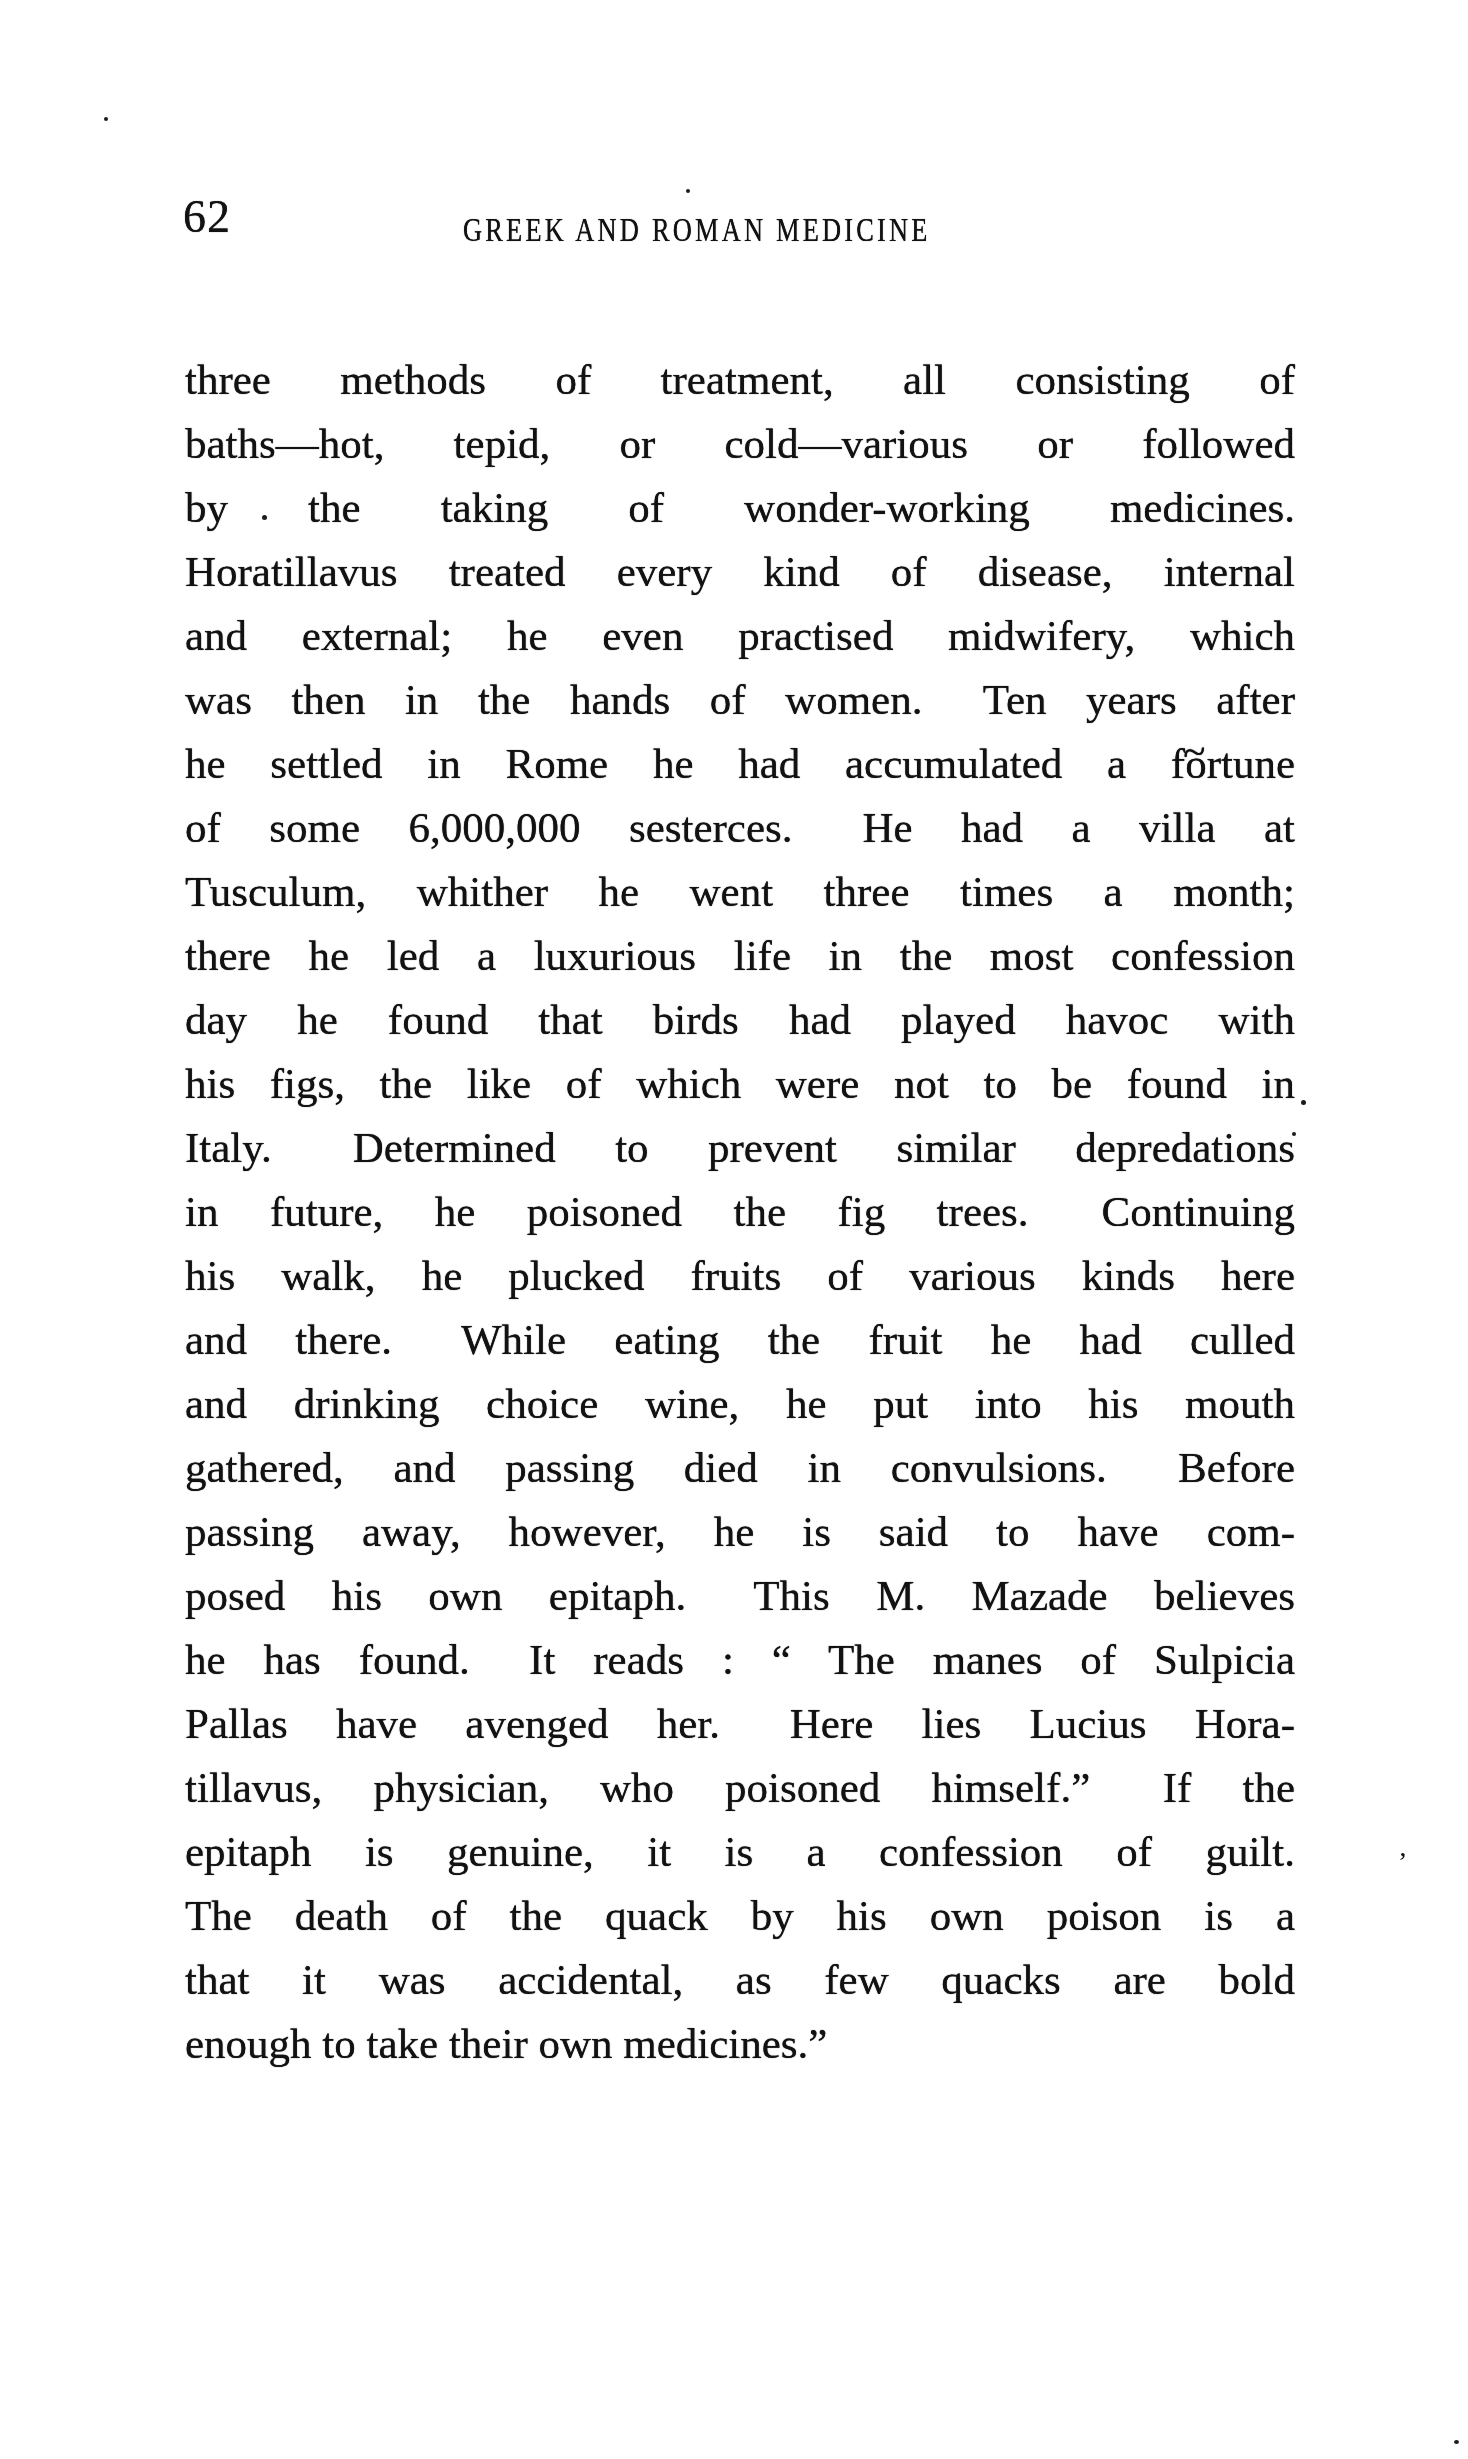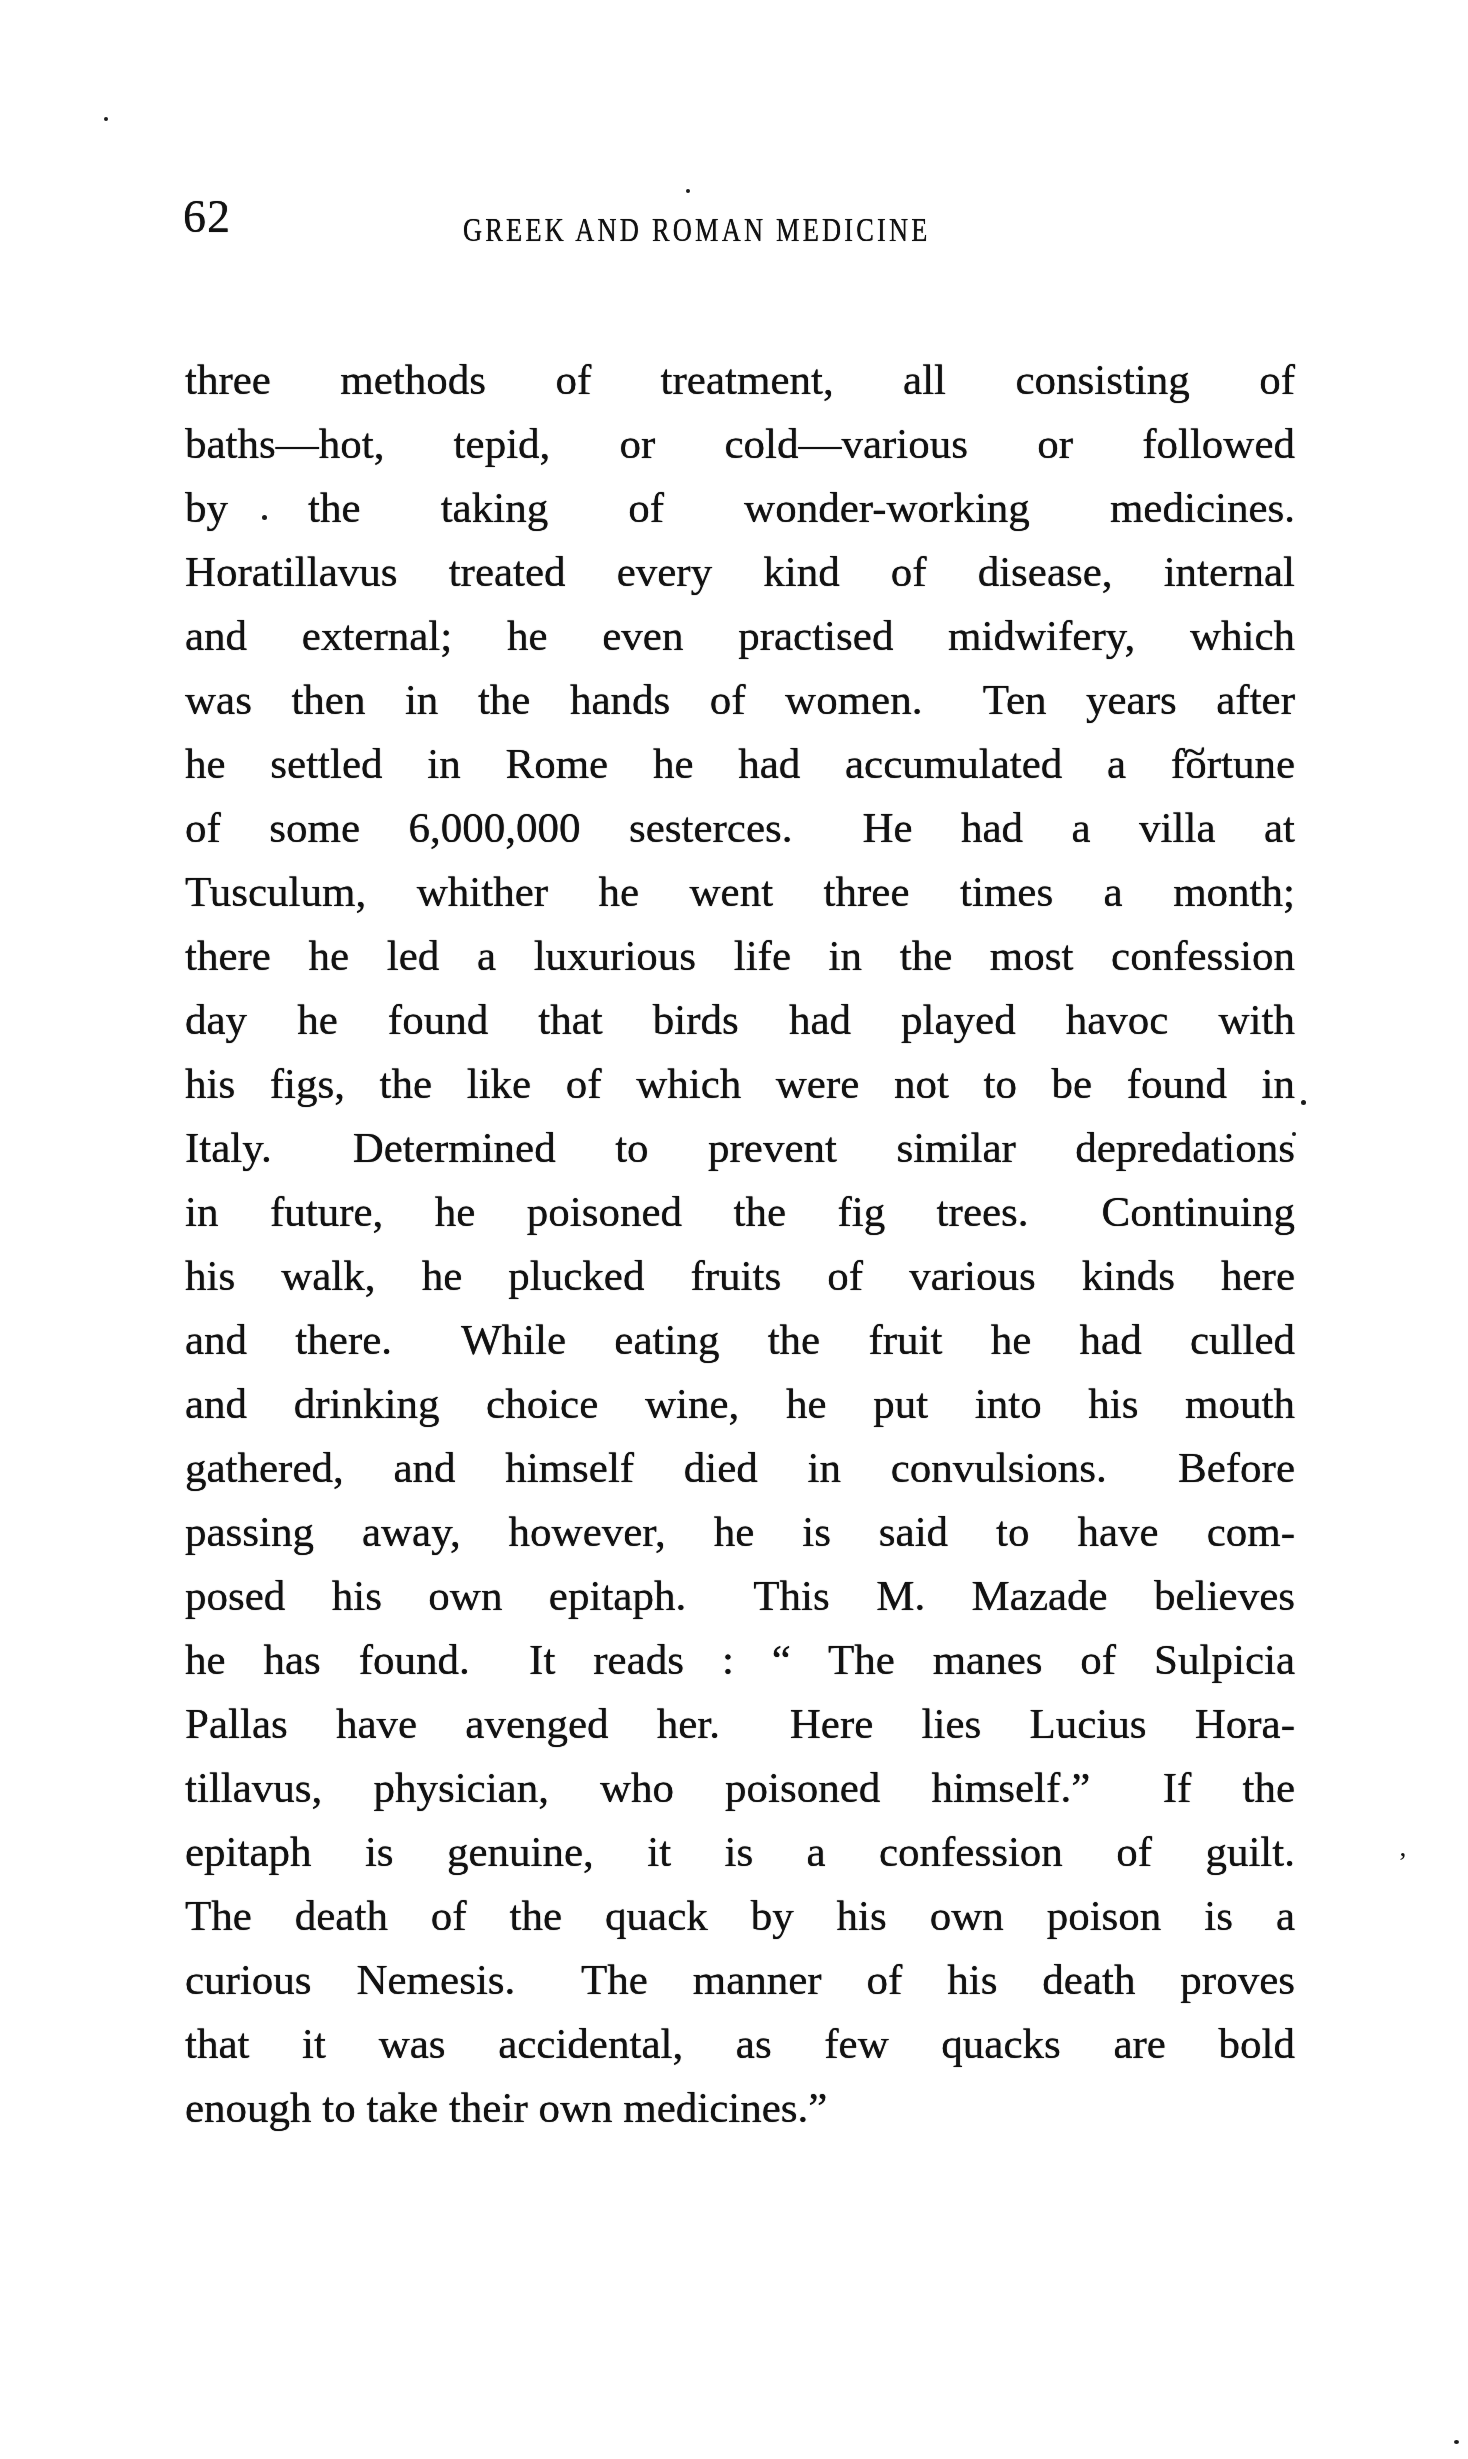--- a/index.html
+++ b/index.html
@@ -82,29 +82,28 @@
       <div class="line">of some 6,000,000 sesterces.  He had a villa at</div>
       <div class="line">Tusculum, whither he went three times a month;</div>
       <div class="line">there he led a luxurious life in the most confession</div>
       <div class="line">day he found that birds had played havoc with</div>
       <div class="line">his figs, the like of which were not to be found in</div>
       <div class="line">Italy.  Determined to prevent similar depredations</div>
       <div class="line">in future, he poisoned the fig trees.  Continuing</div>
       <div class="line">his walk, he plucked fruits of various kinds here</div>
       <div class="line">and there.  While eating the fruit he had culled</div>
       <div class="line">and drinking choice wine, he put into his mouth</div>
-      <div class="line">gathered, and himself died in convulsions.  Before</div>
+      <div class="line">gathered, and passing died in convulsions.  Before</div>
       <div class="line">passing away, however, he is said to have com-</div>
       <div class="line">posed his own epitaph.  This M. Mazade believes</div>
       <div class="line">he has found.  It reads : “ The manes of Sulpicia</div>
       <div class="line">Pallas have avenged her.  Here lies Lucius Hora-</div>
       <div class="line">tillavus, physician, who poisoned himself.”  If the</div>
       <div class="line">epitaph is genuine, it is a confession of guilt.</div>
       <div class="line">The death of the quack by his own poison is a</div>
-      <div class="line">curious Nemesis.  The manner of his death proves</div>
       <div class="line">that it was accidental, as few quacks are bold</div>
       <div class="line final">enough to take their own medicines.”</div>
     </main>
 
   <span class="villa-mark">~</span>
 
   <span class="margin-mark">’</span>
 
   <span class="speck" style="left:104px;top:117px;width:4px;height:4px;"></span>
   <span class="speck" style="left:686px;top:189px;width:4px;height:4px;"></span>

